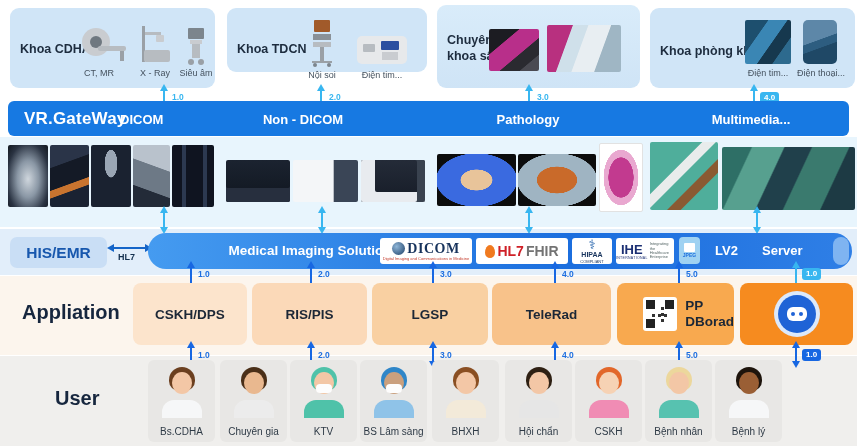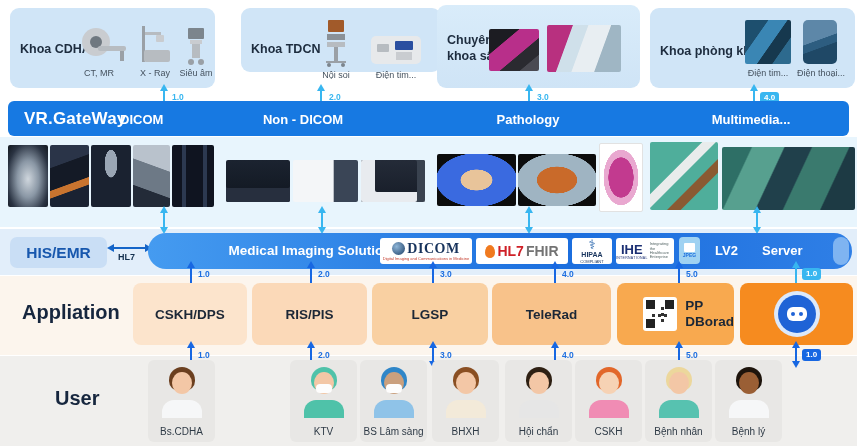--- a/index.html
+++ b/index.html
@@ -160,21 +160,21 @@
           <rect x="4" y="2" width="16" height="11" rx="1" fill="#7c858d"></rect>
           <rect x="6" y="14" width="12" height="4" fill="#c9ccd0"></rect>
           <rect x="8" y="18" width="8" height="14" fill="#b7bcc1"></rect>
           <circle cx="7" cy="36" r="3" fill="#9aa0a6"></circle>
           <circle cx="17" cy="36" r="3" fill="#9aa0a6"></circle>
         </svg>
     </div>
     <div class="dev-cap" style="left:164px;top:60px;width:44px;">Siêu âm</div>
   </div>
 
-  <div class="dept" style="left:241px;top:8px;width:200px;height:64px;">
+  <div class="dept" style="left:227px;top:8px;width:200px;height:64px;">
     <div class="dept-name" style="left:10px;top:34px;">Khoa TDCN</div>
     <div class="dev" style="left:80px;top:10px;">
       <svg width="30" height="50" viewBox="0 0 30 50">
           <rect x="7" y="2" width="16" height="12" rx="1" fill="#a15a2a"></rect>
           <rect x="6" y="16" width="18" height="6" fill="#8a9198"></rect>
           <rect x="6" y="24" width="18" height="5" fill="#b7bcc1"></rect>
           <rect x="13" y="29" width="4" height="14" fill="#9aa0a6"></rect>
           <rect x="5" y="43" width="20" height="2" fill="#9aa0a6"></rect>
           <circle cx="8" cy="47" r="2" fill="#7c858d"></circle>
           <circle cx="22" cy="47" r="2" fill="#7c858d"></circle>
@@ -345,20 +345,28 @@
   <div class="user-label">User</div>
 
   <div class="ucard" style="left:148px;">
     <div class="avatar u0">
         <div class="hair"></div>
         <div class="head"></div>
         <div class="body"></div>
       </div>
     <div class="uname">Bs.CDHA</div>
   </div>
+  <div class="ucard" style="left:220px;">
+    <div class="avatar u1">
+        <div class="hair"></div>
+        <div class="head"></div>
+        <div class="body"></div>
+      </div>
+    <div class="uname">Chuyên gia</div>
+  </div>
   <div class="ucard" style="left:290px;">
     <div class="avatar u2">
         <div class="hair"></div>
         <div class="head"></div>
         <div class="body"></div>
       </div>
     <div class="uname">KTV</div>
   </div>
   <div class="ucard" style="left:360px;">
     <div class="avatar u3">

